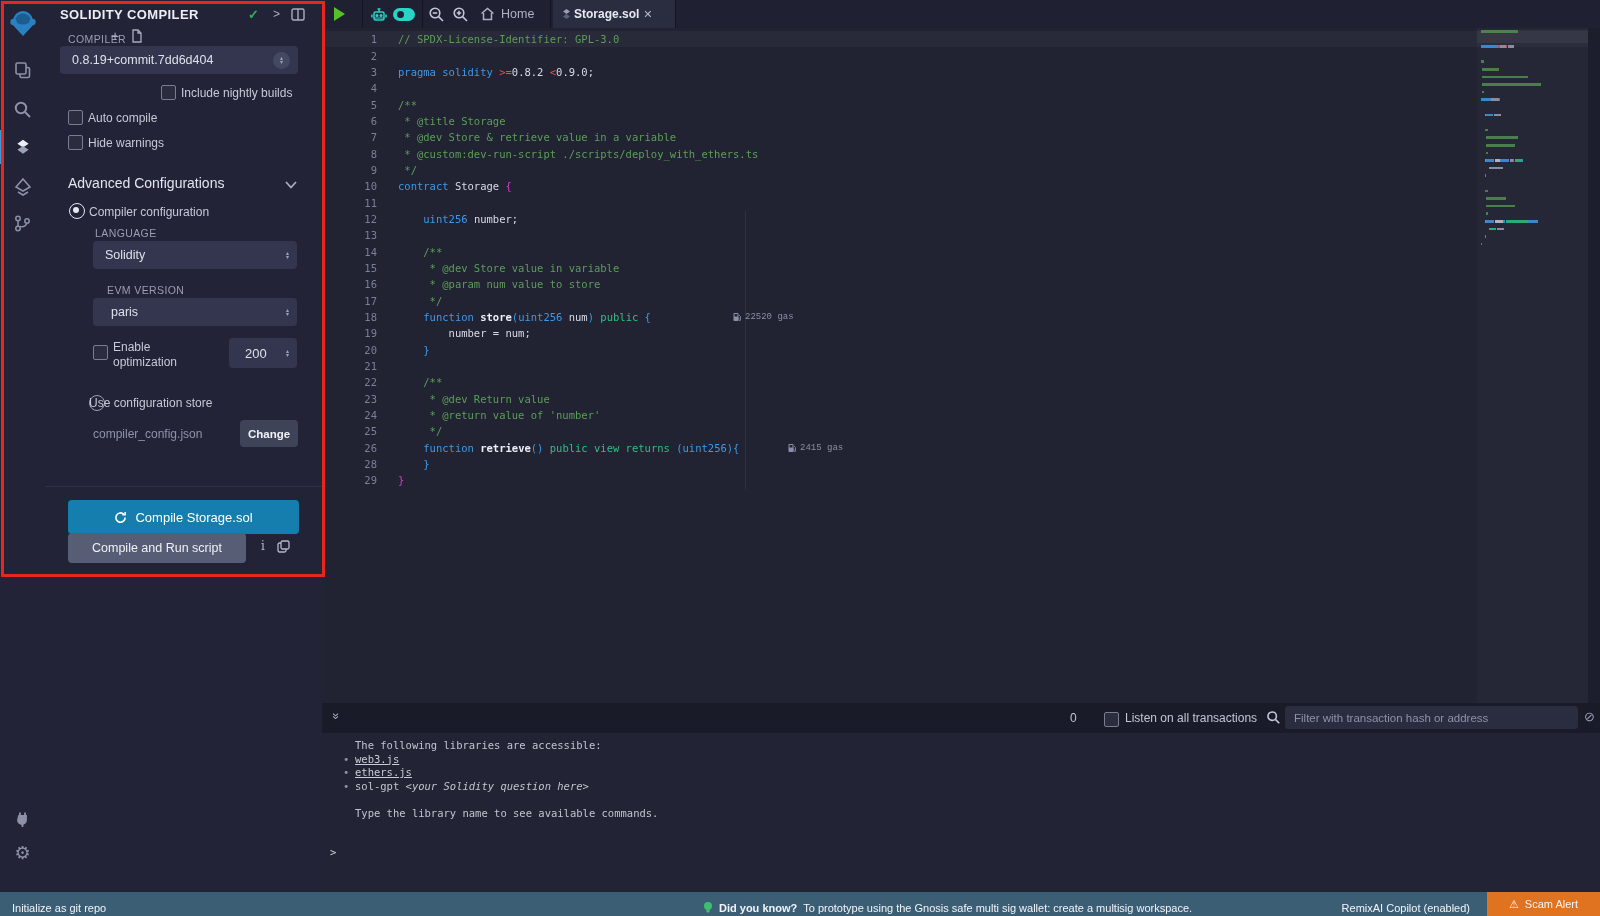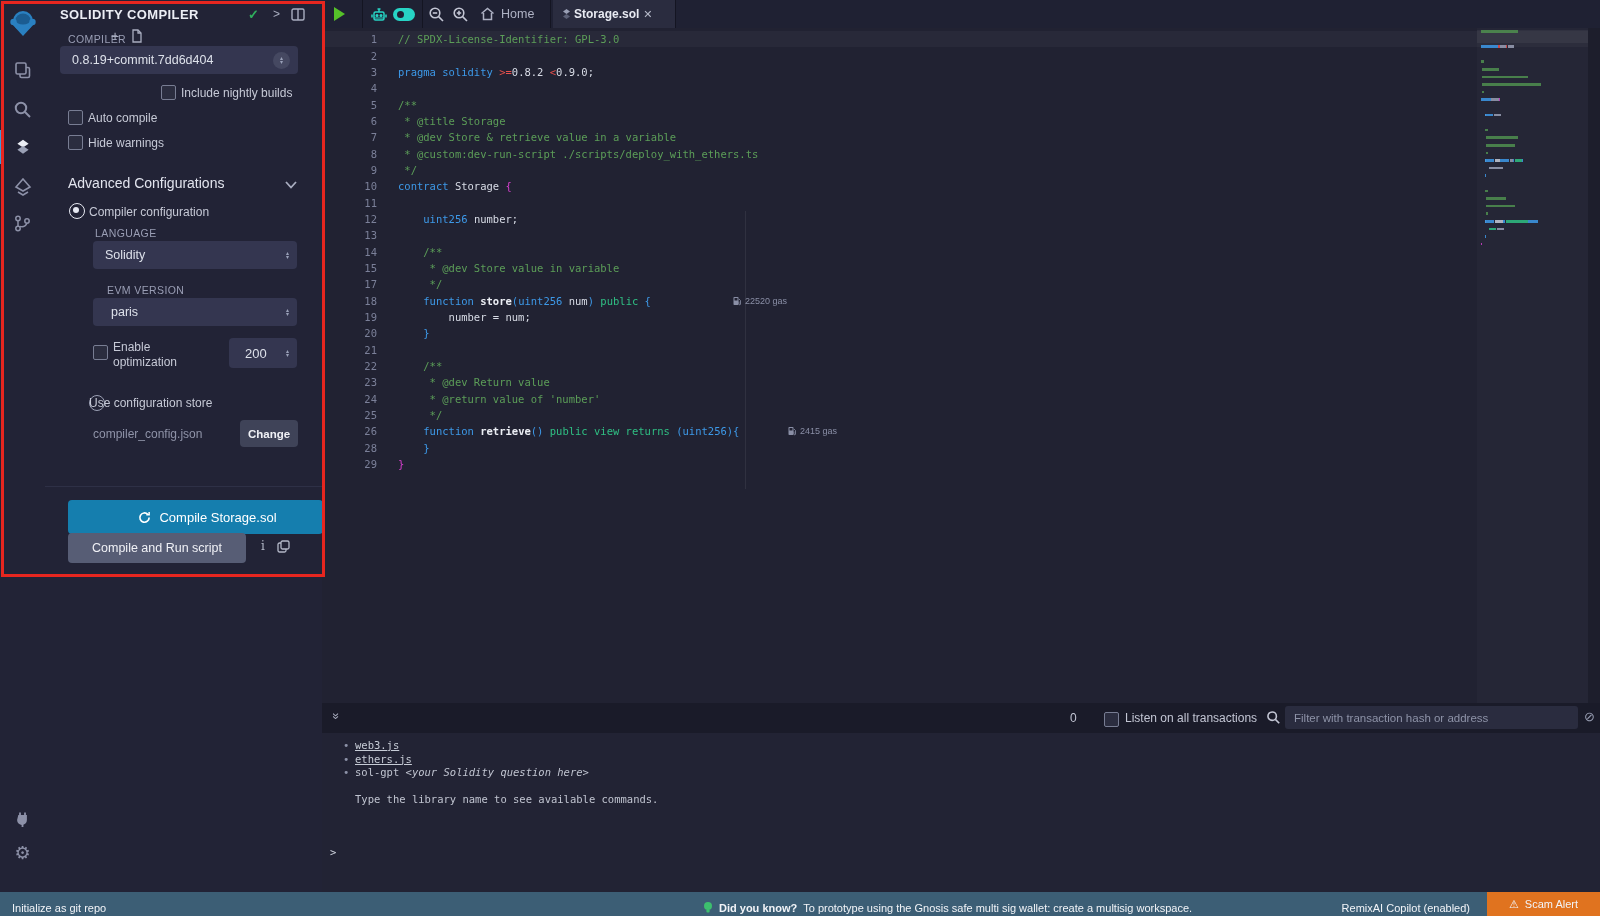--- a/index.html
+++ b/index.html
@@ -40,21 +40,21 @@
   #home-label{font-size:12.5px;color:#aeb2c4;margin-left:6px;}
 
   
   #editor{position:absolute;left:0;top:28px;width:1278px;height:675px;background:#212232;overflow:hidden;}
   .cl{position:relative;display:flex;height:16.35px;align-items:center;}
   .cl.hl{background:rgba(255,255,255,0.035);}
   .ln{width:55px;text-align:right;color:#7b8099;font-size:10.5px;font-family:"DejaVu Sans Mono",monospace;flex:none;}
   .ct{margin-left:21px;white-space:pre;font-size:10.5px;font-family:"DejaVu Sans Mono",monospace;}
   .tk-cm{color:#5c9e58;} .tk-kw{color:#3d99e8;} .tk-gk{color:#2fbf83;}
   .tk-tx{color:#d8dce6;} .tk-op{color:#e8504c;} .tk-mg{color:#d43fcd;} .tk-bd{color:#eceff5;font-weight:bold;}
-  .gas{position:absolute;top:3px;display:flex;align-items:flex-end;gap:4px;color:#8a8fa6;font-size:9px;font-family:Liberation Sans, sans-serif;}
+  .gas{position:absolute;top:3px;display:flex;align-items:flex-end;gap:4px;color:#8a8fa6;font-size:9px;font-family:Liberation Mono, monospace;}
   .iguide{position:absolute;width:1px;background:rgba(255,255,255,0.07);}
   #minimap{position:absolute;left:1155px;top:0;width:111px;height:675px;background:rgba(255,255,255,0.02);}
   #minimap-slider{position:absolute;left:0;top:2px;width:111px;height:13px;background:rgba(255,255,255,0.05);}
   .mm-row{position:absolute;height:3px;}
   #scrolltrack{position:absolute;left:1266px;top:0;width:12px;height:675px;background:#1d1e2c;}
 
   
   #termheader{position:absolute;left:0;top:703px;width:1278px;height:30px;background:#1a1b29;display:flex;align-items:center;}
   #term-count{position:absolute;left:748px;font-size:12px;color:#c3c6d4;}
   #term-cb{position:absolute;left:782px;top:9px;}
@@ -204,21 +204,21 @@
     </div>
 
     <span class="abs radio" style="left:24px;top:395px;"></span>
     <span class="abs plabel" style="left:44px;top:396px;">Use configuration store</span>
 
     <span class="abs" style="left:48px;top:427px;font-size:12px;color:#8f93a8;">compiler_config.json</span>
     <div class="btn-secondary" style="left:195px;top:420px;width:58px;height:27px;background:#3f4358;font-size:11.5px;font-weight:bold;">Change</div>
 
     <div class="abs" style="left:0;top:486px;width:277px;height:1px;background:#2e3046;"></div>
 
-    <div class="btn-primary" style="left:23px;top:500px;width:231px;height:34px;padding-left:24px;">
+    <div class="btn-primary" style="left:23px;top:500px;width:231px;height:34px;">
       <svg width="13" height="13" viewBox="0 0 14 14" fill="none" stroke="#fff" stroke-width="1.8">
         <path d="M12 7 a5 5 0 1 1 -1.5 -3.5"></path>
           <path d="M12 1 v3 h-3" stroke-width="1.6"></path>
       </svg>
       <span>Compile Storage.sol</span>
     </div>
     <div class="btn-secondary" style="left:23px;top:533px;width:178px;height:30px;">Compile and Run script</div>
     <span class="abs" style="left:216px;top:539px;color:#b4b8c8;font-size:12px;font-family:'DejaVu Serif',serif;cursor:pointer;">i</span>
     <svg class="abs" style="left:232px;top:540px;cursor:pointer;" width="13" height="13" viewBox="0 0 13 13" fill="none" stroke="#b4b8c8" stroke-width="1.3">
       <rect x="4" y="1" width="8" height="8" rx="1.5"></rect>
@@ -338,20 +338,24 @@
           </div>
           <div class="cl">
             <div class="ln">14</div>
             <div class="ct"><span class="tk-cm">    /**</span></div>
           </div>
           <div class="cl">
             <div class="ln">15</div>
             <div class="ct"><span class="tk-cm">     * @dev Store value in variable</span></div>
           </div>
           <div class="cl">
+            <div class="ln">16</div>
+            <div class="ct"><span class="tk-cm">     * @param num value to store</span></div>
+          </div>
+          <div class="cl">
             <div class="ln">17</div>
             <div class="ct"><span class="tk-cm">     */</span></div>
           </div>
           <div class="cl">
             <div class="ln">18</div>
             <div class="ct"><span class="tk-tx">    </span><span class="tk-kw">function</span><span class="tk-bd"> store</span><span class="tk-kw">(</span><span class="tk-kw">uint256</span><span class="tk-tx"> num</span><span class="tk-kw">)</span><span class="tk-gk"> public </span><span class="tk-kw">{</span></div>
             <span class="gas" style="left: 411px;">
               <svg width="8" height="10" viewBox="0 0 8 10" fill="#8a8fa6">
                 <rect x="0.5" y="1" width="5" height="8" rx="0.8"></rect>
                 <rect x="1.5" y="2" width="3" height="2.5" fill="#212232"></rect>
@@ -523,20 +527,21 @@
       <svg id="term-search" width="15" height="15" viewBox="0 0 17 17" fill="none" stroke="#c3c6d4" stroke-width="1.8">
         <circle cx="7" cy="7" r="4.8"></circle>
           <path d="M10.6 10.6 L15 15"></path>
       </svg>
       <input id="term-filter" type="text" placeholder="Filter with transaction hash or address" style="">
       <span id="term-block">⊘</span>
     </div>
 
     <div id="termbody">
       <div id="term-lines" style="padding-top:6px;">
+          <div class="tl"><span>The following libraries are accessible:</span></div>
           <div class="tl"><span class="blt">•</span><a>web3.js</a></div>
           <div class="tl"><span class="blt">•</span><a>ethers.js</a></div>
           <div class="tl"><span class="blt">•</span><span>sol-gpt </span><span class="it">&lt;your Solidity question here&gt;</span></div>
           <div class="tl"></div>
           <div class="tl"><span>Type the library name to see available commands.</span></div>
         </div>
       <span id="term-prompt">&gt;</span>
     </div>
   </div>
 

